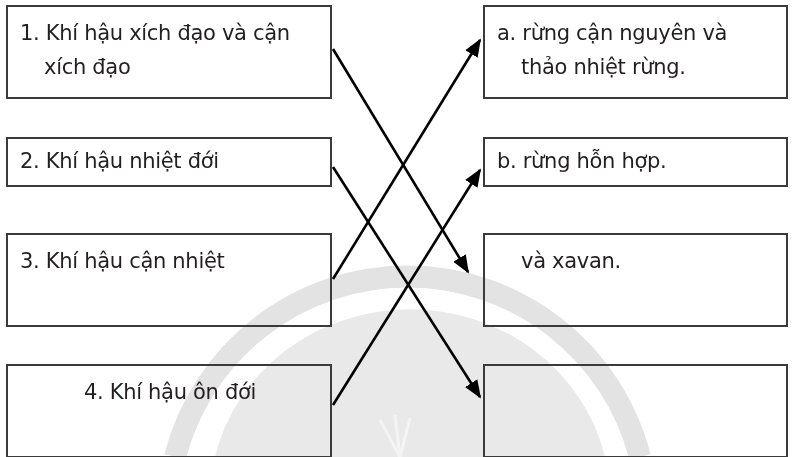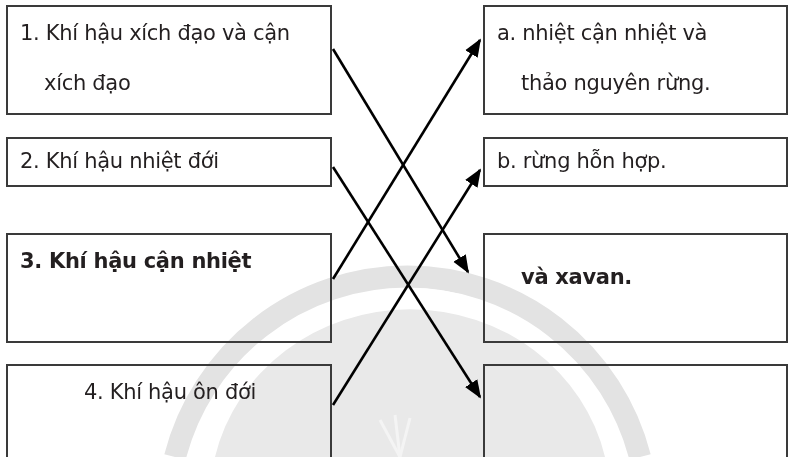--- a/index.html
+++ b/index.html
@@ -16,28 +16,28 @@
     .box {
       position: absolute;
       box-sizing: border-box;
       border: 2px solid #3a3a3a;
       background: rgba(255,255,255,0.0);
       padding: 9px 10px 0 12px;
       font-size: 21px;
       line-height: 34px;
       letter-spacing: -0.3px;
     }
-    .box .line2 { display: block; padding-left: 24px; margin-top: 16px; }
+    .box .line2 { display: block; padding-left: 24px; }
     .left { left: 6px; width: 326px; }
     .right { left: 483px; width: 305px; }
-    .h-tall { height: 110px; }
+    .h-tall { height: 94px; }
     .h-short { height: 50px; padding-top: 5px; }
     #b1, #ba { top: 5px; }
     #b2, #bb { top: 137px; padding-left: 12px; }
-    #b3, #bc { top: 233px; font-weight: bold; }
+    #b3, #bc { top: 233px; }
     #b4, #bd { top: 364px; text-align: center; }
     svg.lines { position: absolute; left: 0; top: 0; }
   </style>
 </head>
 <body>
 
 <svg class="watermark" width="796" height="457" viewBox="0 0 796 457">
   <path d="M 175 457 A 240 240 0 0 1 640 457" fill="none" stroke="#e3e3e3" stroke-width="22"></path>
   <path d="M 215 457 A 200 190 0 0 1 605 457" fill="#e9e9e9" stroke="none"></path>
   <path d="M 208 457 A 205 200 0 0 1 612 457" fill="none" stroke="#ffffff" stroke-width="6"></path>
@@ -56,22 +56,22 @@
   <span>2. Khí hậu nhiệt đới</span>
 </div>
 <div class="box left h-tall" id="b3">
   <span>3. Khí hậu cận nhiệt</span>
 </div>
 <div class="box left h-tall" id="b4">
   <span>4. Khí hậu ôn đới</span>
 </div>
 
 <div class="box right h-tall" id="ba">
-  <span>a. nhiệt cận nhiệt và</span>
-  <span class="line2">thảo nguyên rừng.</span>
+  <span>a. rừng cận nguyên và</span>
+  <span class="line2">thảo nhiệt rừng.</span>
 </div>
 <div class="box right h-short" id="bb">
   <span>b. rừng hỗn hợp.</span>
 </div>
 <div class="box right h-tall" id="bc">
   <span class="line2">và xavan.</span>
 </div>
 <div class="box right h-tall" id="bd">
 </div>
 

